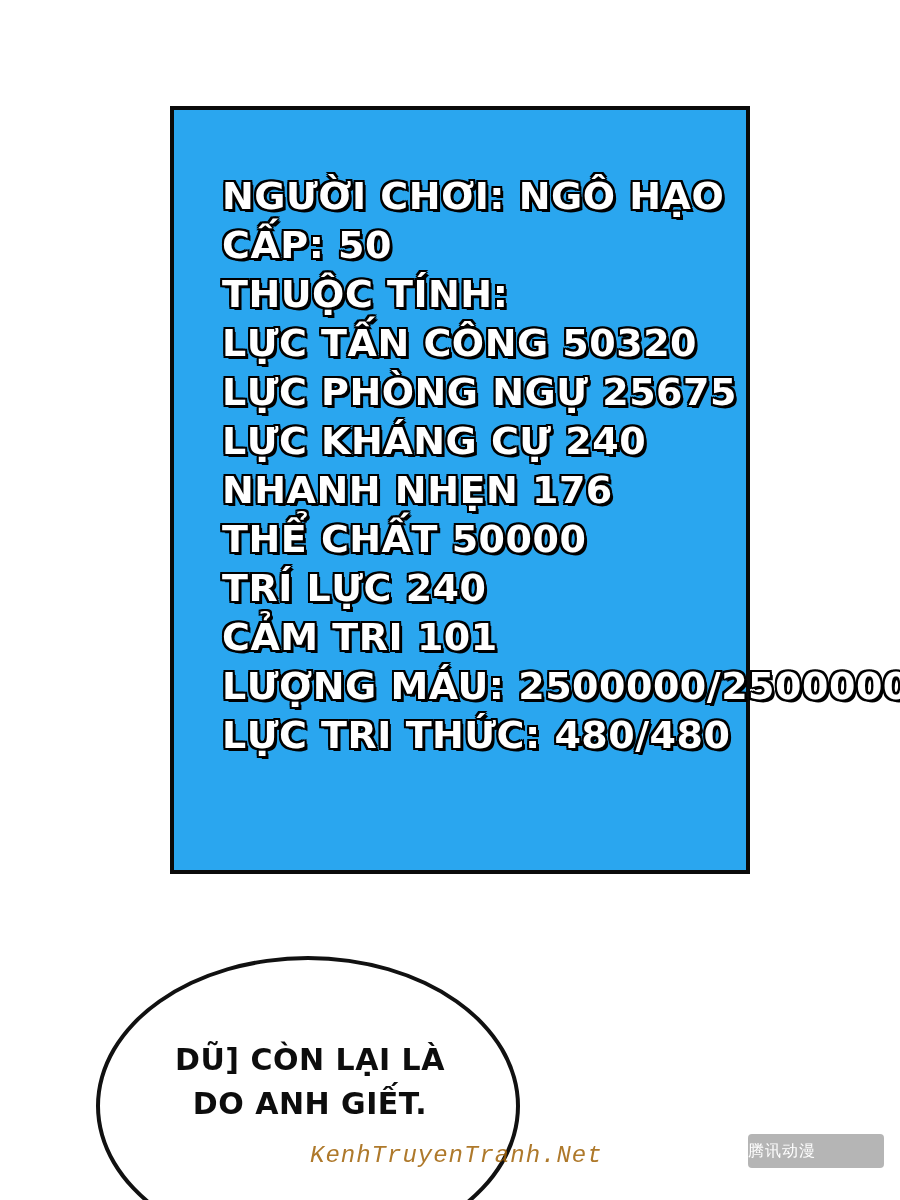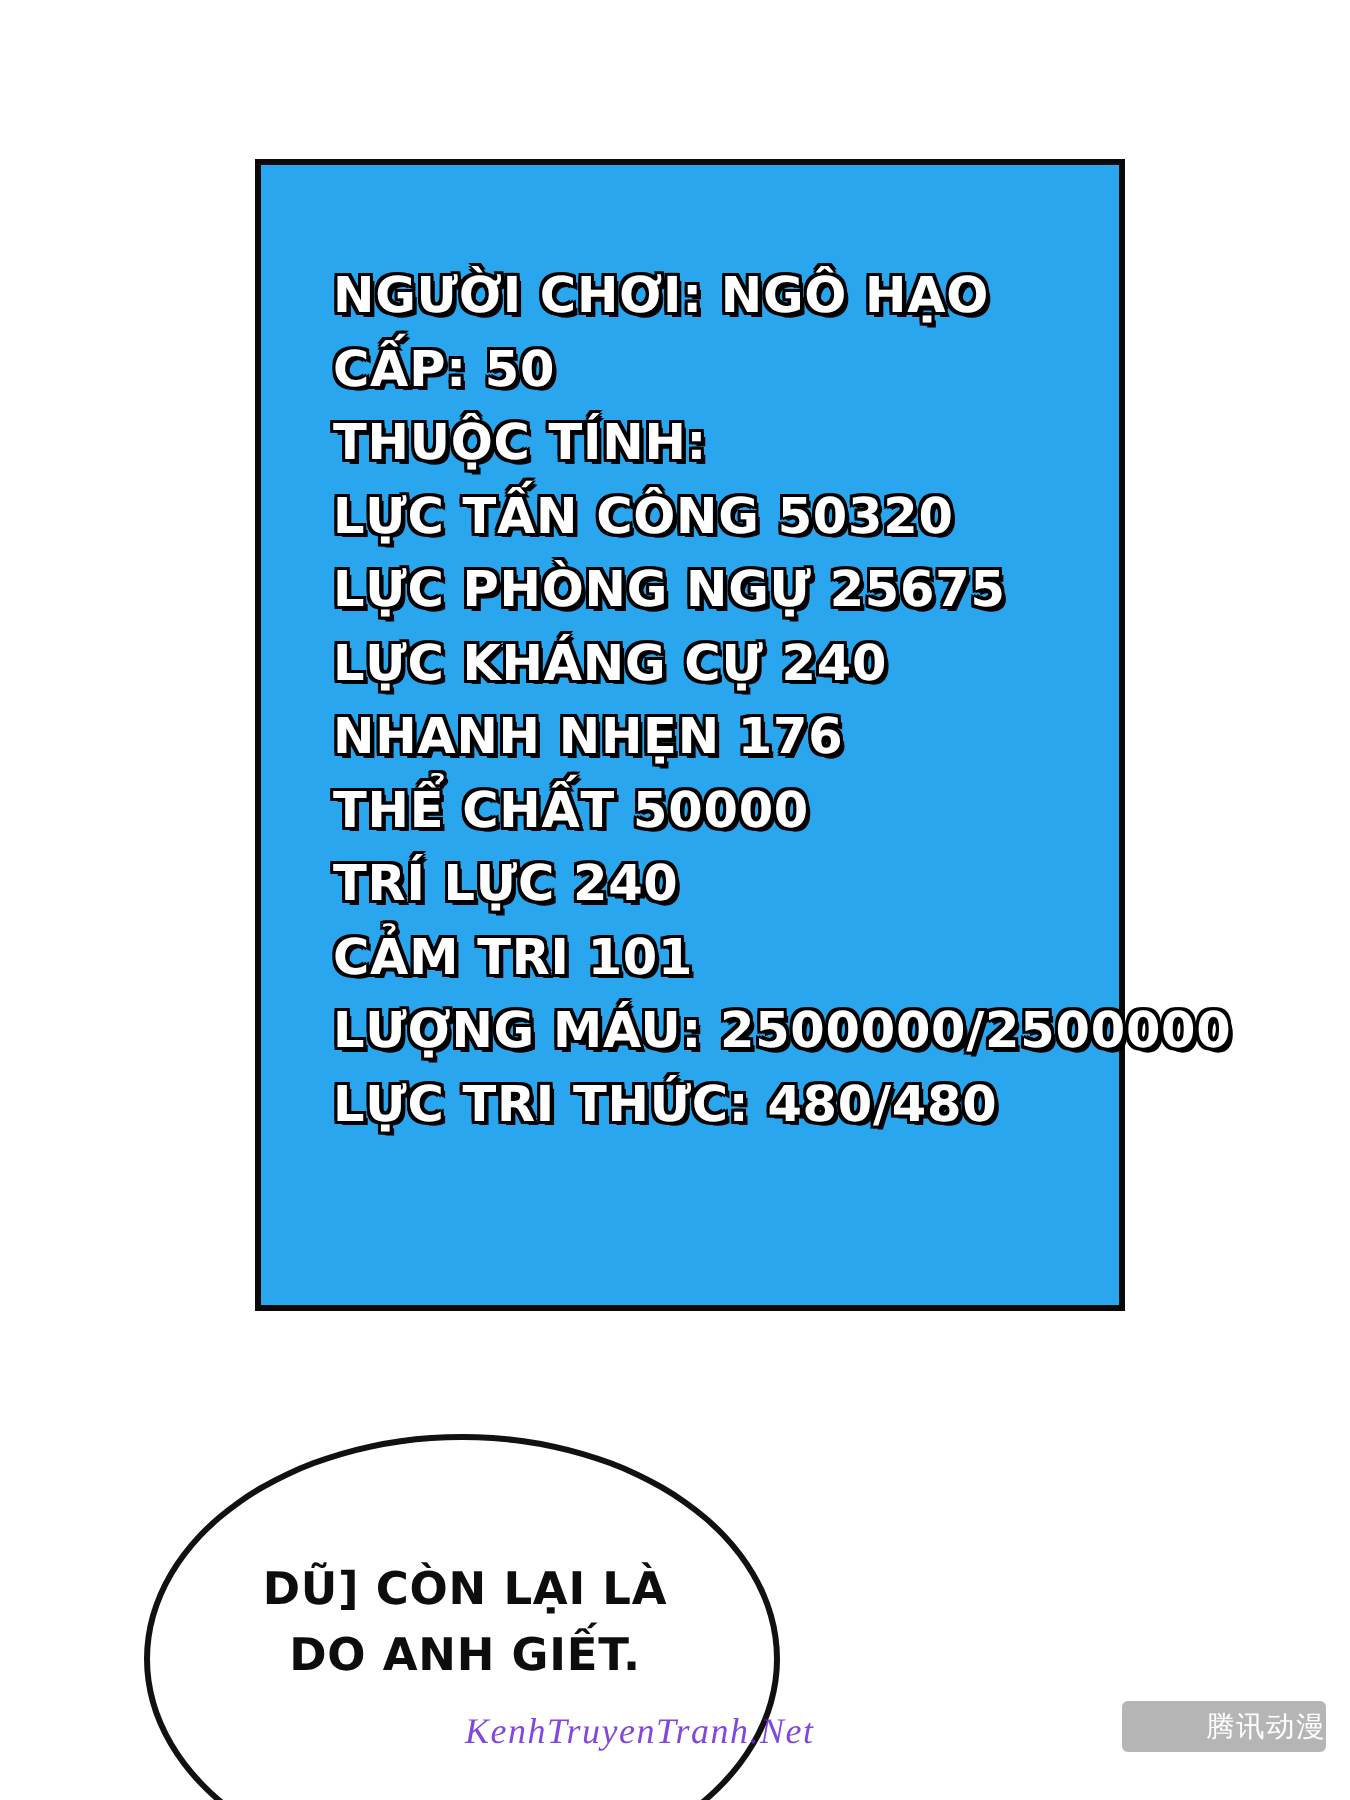--- a/index.html
+++ b/index.html
@@ -30,21 +30,21 @@
   #status-lines {
     position: absolute;
     left: 48px;
     top: 62px;
     right: 18px;
   }
 
   .stat-line {
     font-family: "DejaVu Sans", sans-serif;
     font-weight: bold;
-    font-size: 33px;
+    font-size: 38px;
     line-height: 49px;
     letter-spacing: 0.5px;
     color: #ffffff;
     white-space: nowrap;
     text-shadow:
        2px 0 0 #000, -2px 0 0 #000, 0 2px 0 #000, 0 -2px 0 #000,
        2px 2px 0 #000, -2px 2px 0 #000, 2px -2px 0 #000, -2px -2px 0 #000,
        3px 3px 0 #000;
   }
 
@@ -74,42 +74,42 @@
     letter-spacing: 0.5px;
     color: #0d0d0d;
   }
   #speech-text div { white-space: nowrap; }
 
   
   #site-watermark {
     position: absolute;
     left: 310px;
     top: 1142px;
-    font-family: Liberation Serif, serif;
+    font-family: Liberation Mono, monospace;
     font-style: italic;
     font-size: 24px;
-    color: #6d28d9;
+    color: #a16207;
     opacity: 0.85;
     letter-spacing: 1px;
     white-space: nowrap;
   }
 
   #corner-watermark {
     position: absolute;
     right: 16px;
     top: 1134px;
     width: 136px;
     height: 34px;
     background: rgba(120, 120, 120, 0.55);
     border-radius: 4px;
     color: #ffffff;
     font-family: "DejaVu Sans", sans-serif;
-    font-size: 19px;
+    font-size: 16px;
     line-height: 34px;
-    text-align: right;
+    text-align: left;
     letter-spacing: 1px;
     white-space: nowrap;
   }
 </style>
 </head>
 <body>
 
 <div id="status-panel">
   <div id="status-lines">
     <div class="stat-line">NGƯỜI CHƠI: NGÔ HẠO</div>

